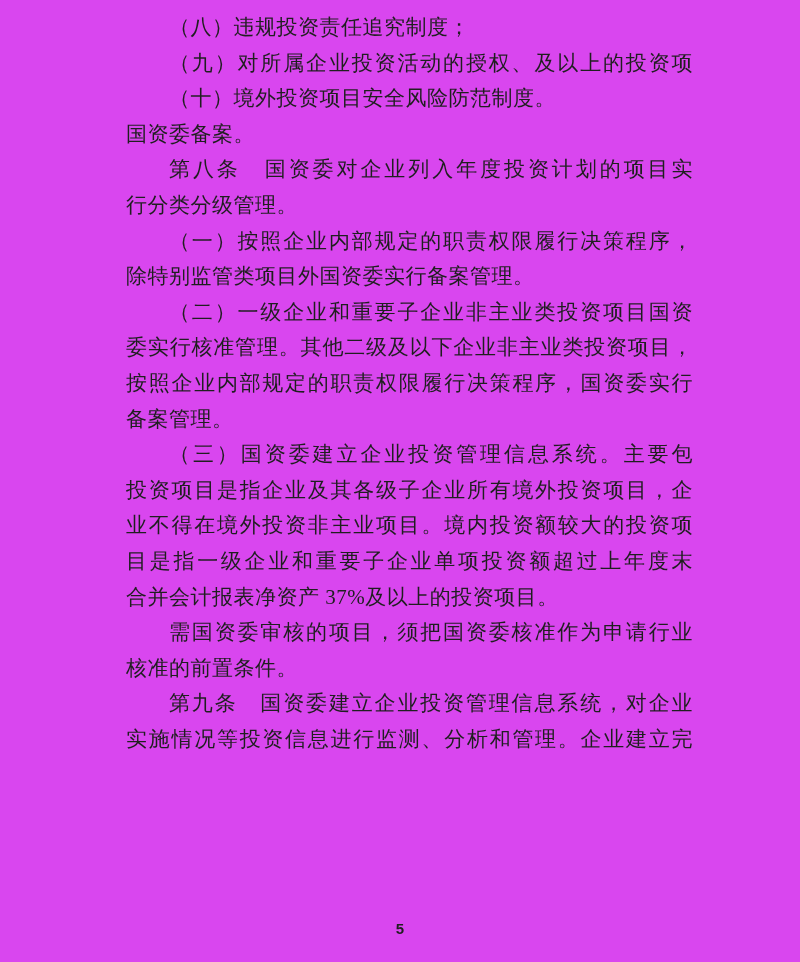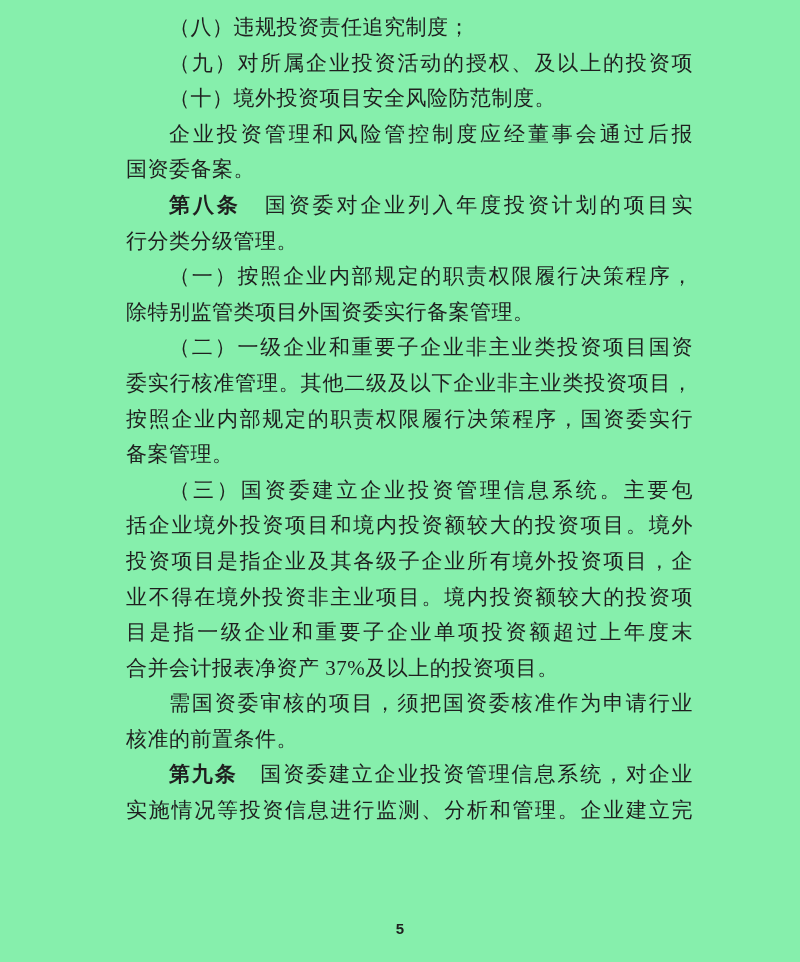--- a/index.html
+++ b/index.html
@@ -4,21 +4,21 @@
 <style>
   html, body {
     margin: 0;
     padding: 0;
     background: #ffffff;
   }
   .page {
     position: relative;
     width: 800px;
     height: 962px;
-    background: #86efac;
+    background: #d946ef;
     overflow: hidden;
     font-family: "Liberation Serif", serif;
     color: #1f1f1f;
   }
   .text-block {
     position: absolute;
     left: 126px;
     top: 10px;
     width: 567px;
   }
@@ -32,21 +32,21 @@
   }
   .line.indent {
     text-indent: 43px;
   }
   .line.fill {
     text-align: justify;
     text-align-last: justify;
     text-justify: inter-character;
   }
   .line .term {
-    font-weight: 700;
+    font-weight: 400;
   }
   .page-number {
     position: absolute;
     left: 0;
     right: 0;
     top: 920px;
     text-align: center;
     font-family: "Liberation Sans", sans-serif;
     font-size: 15px;
     font-weight: 700;
@@ -54,32 +54,30 @@
   }
 </style>
 </head>
 <body>
 
 <div class="page">
   <div class="text-block">
       <div class="line indent">（八）违规投资责任追究制度；</div>
       <div class="line indent fill">（九）对所属企业投资活动的授权、及以上的投资项目；</div>
       <div class="line indent">（十）境外投资项目安全风险防范制度。</div>
-      <div class="line indent fill">企业投资管理和风险管控制度应经董事会通过后报</div>
       <div class="line">国资委备案。</div>
       <div class="line indent fill"><span class="term">第八条</span>　国资委对企业列入年度投资计划的项目实</div>
       <div class="line">行分类分级管理。</div>
       <div class="line indent fill">（一）按照企业内部规定的职责权限履行决策程序，</div>
       <div class="line">除特别监管类项目外国资委实行备案管理。</div>
       <div class="line indent fill">（二）一级企业和重要子企业非主业类投资项目国资</div>
       <div class="line fill">委实行核准管理。其他二级及以下企业非主业类投资项目，</div>
       <div class="line fill">按照企业内部规定的职责权限履行决策程序，国资委实行</div>
       <div class="line">备案管理。</div>
       <div class="line indent fill">（三）国资委建立企业投资管理信息系统。主要包</div>
-      <div class="line fill">括企业境外投资项目和境内投资额较大的投资项目。境外</div>
       <div class="line fill">投资项目是指企业及其各级子企业所有境外投资项目，企</div>
       <div class="line fill">业不得在境外投资非主业项目。境内投资额较大的投资项</div>
       <div class="line fill">目是指一级企业和重要子企业单项投资额超过上年度末</div>
       <div class="line">合并会计报表净资产 37%及以上的投资项目。</div>
       <div class="line indent fill">需国资委审核的项目，须把国资委核准作为申请行业</div>
       <div class="line">核准的前置条件。</div>
       <div class="line indent fill"><span class="term">第九条</span>　国资委建立企业投资管理信息系统，对企业</div>
       <div class="line fill">实施情况等投资信息进行监测、分析和管理。企业建立完</div>
     </div>
   <div class="page-number">5</div>

